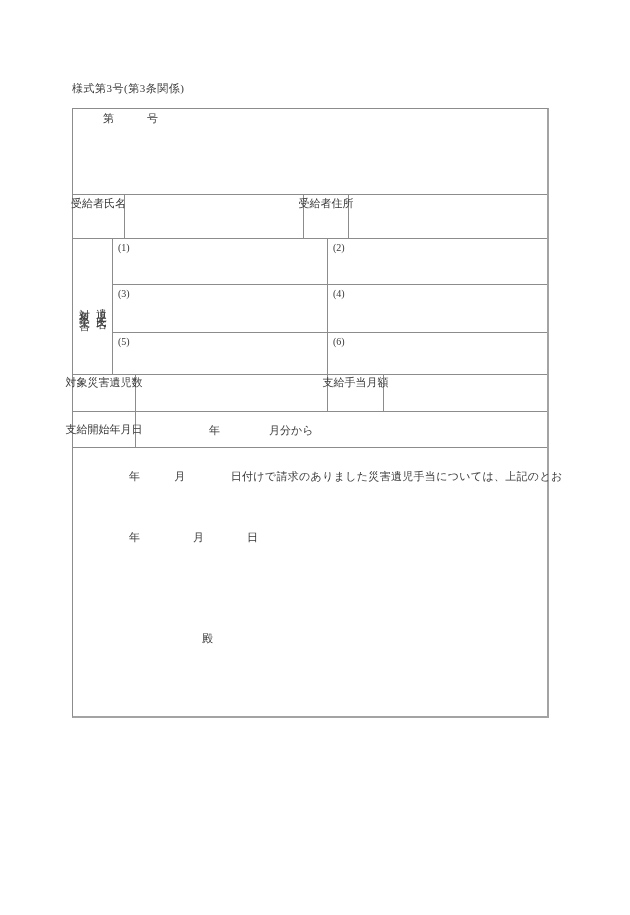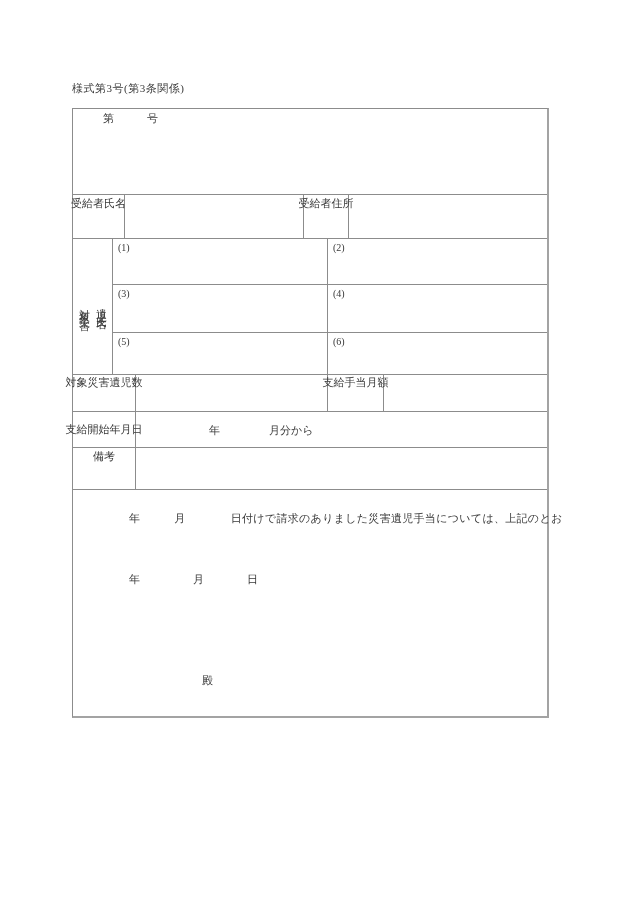--- a/index.html
+++ b/index.html
@@ -134,26 +134,20 @@
       <div class="cell lbl r3-l">
         <div class="lline lline-sm">支給開始</div>
         <div class="lline lline-sm">年月日</div>
       </div>
       <div class="cell fill r3-c">
         <span class="r3-tok tok-year">年</span>
         <span class="r3-tok tok-month">月分から</span>
       </div>
     </div>
 
-    <div class="sec row4">
-      <div class="cell lbl r4-l">
-        <div class="lline">備考</div>
-      </div>
-      <div class="cell fill"></div>
-    </div>
 
     <div class="sec sec-bottom">
       <div class="notice-par">
         <div class="npl npl-1">年　　　月　　　　日付けで請求のありました災害遺児手当については、上記のとお</div>
       </div>
       <div class="notice-date">
         <span class="nd-tok nd-y">年</span>
         <span class="nd-tok nd-m">月</span>
         <span class="nd-tok nd-d">日</span>
       </div>

